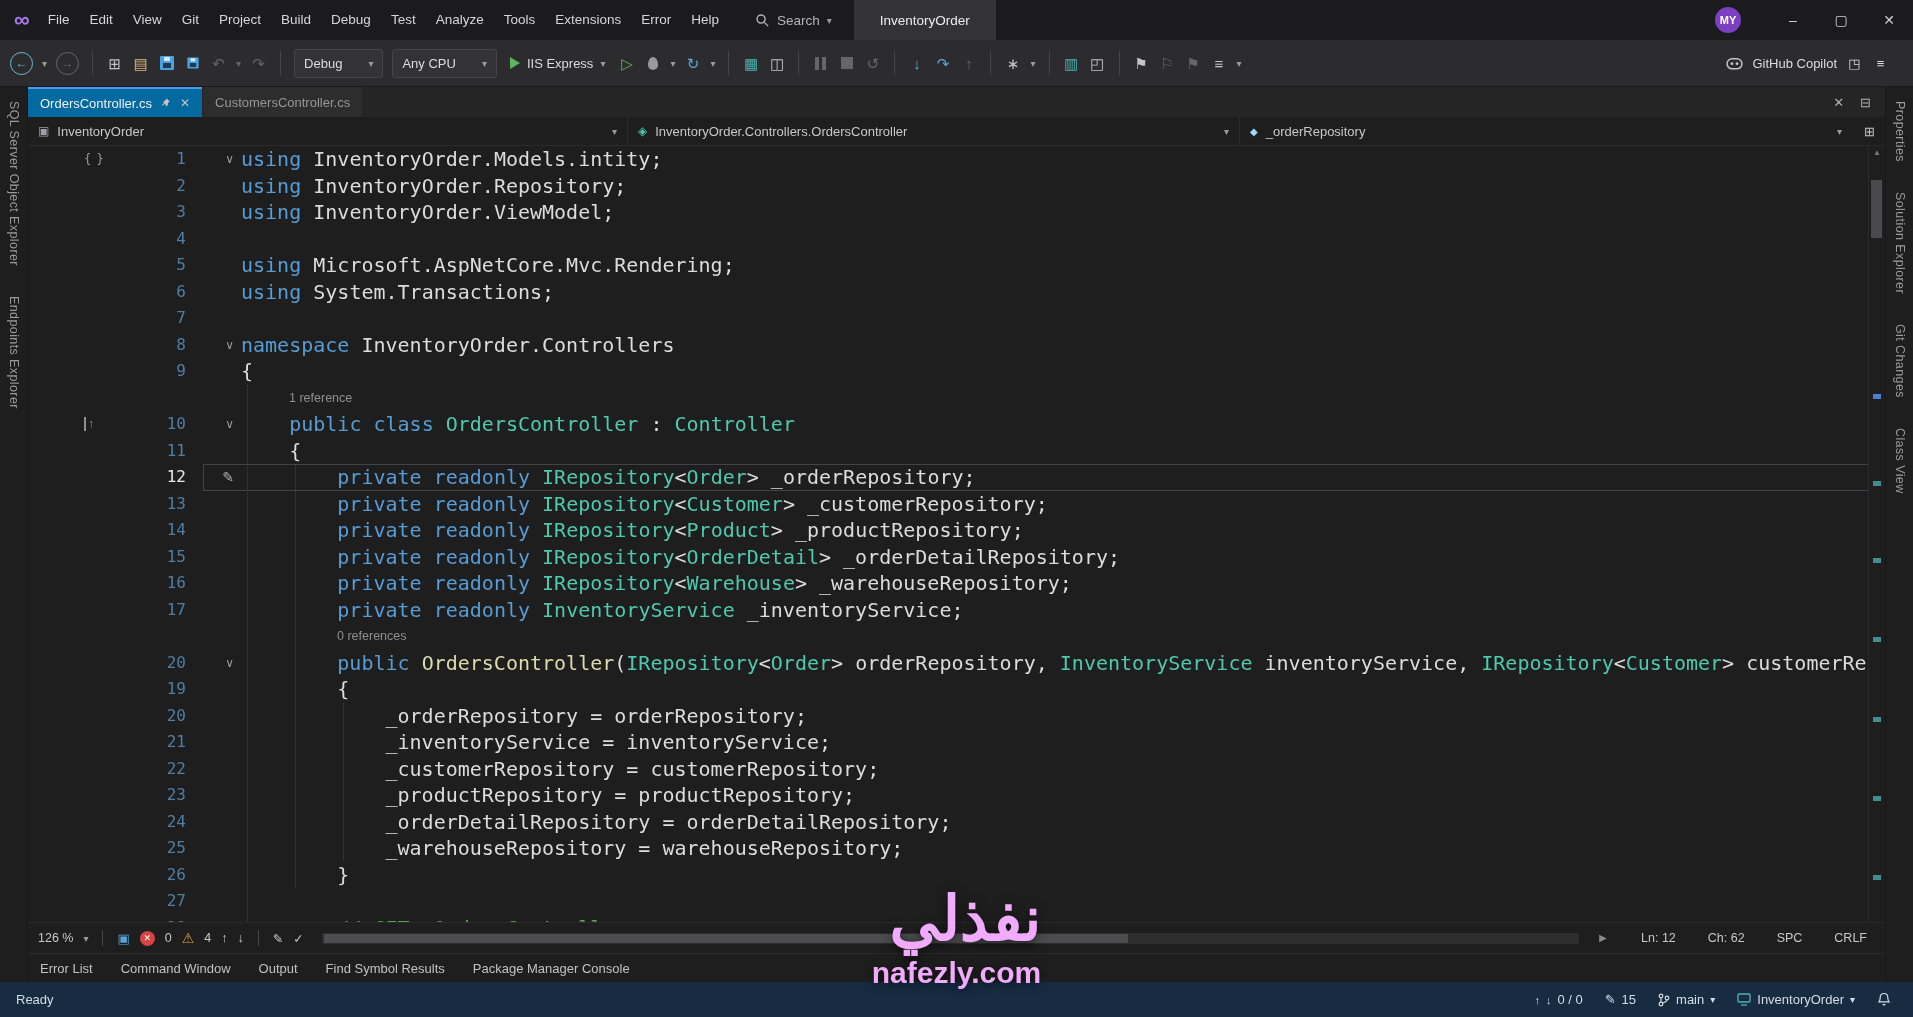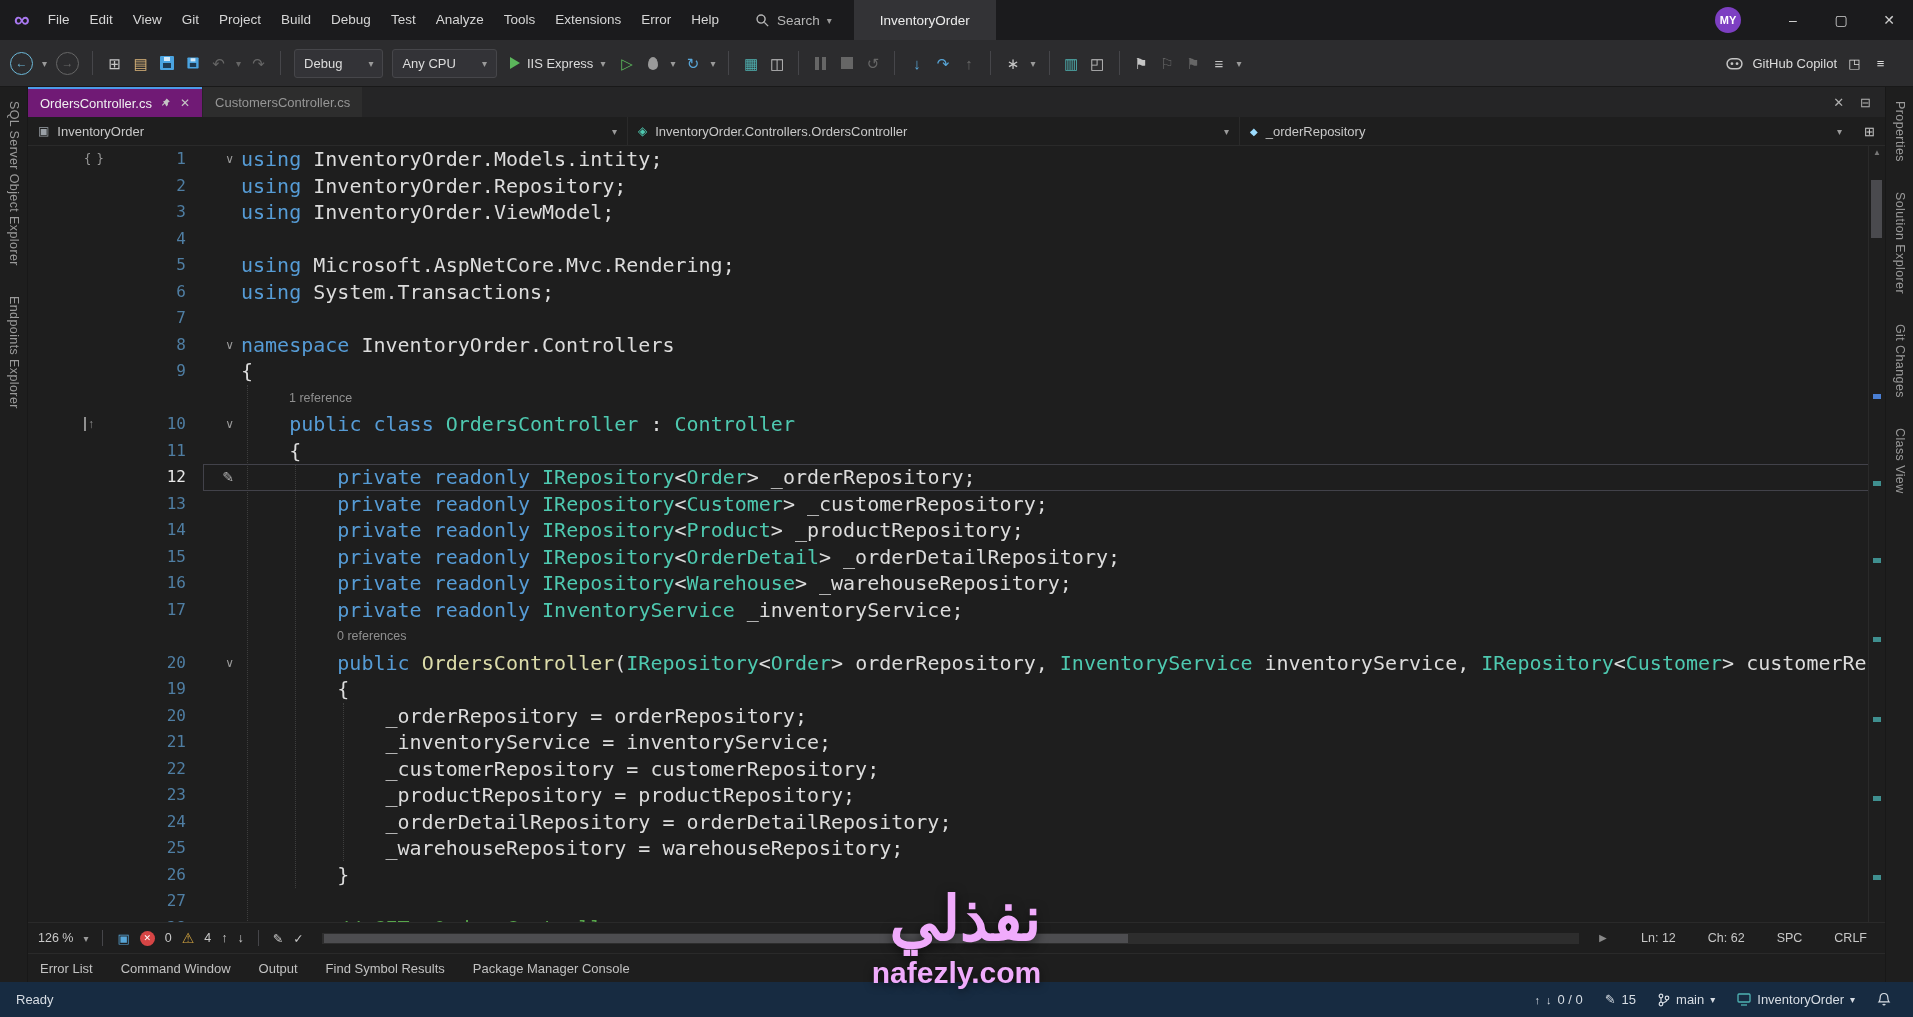--- a/index.html
+++ b/index.html
@@ -46,21 +46,21 @@
   .rail{width:27px;background:#1e1e1e;display:flex;flex-direction:column;align-items:center;gap:30px;
     padding-top:14px;font-size:12.5px;color:#9a9a9a;flex:0 0 auto;}
   .rail-tab{writing-mode:vertical-rl;letter-spacing:.4px;white-space:nowrap;}
   .left-rail{border-right:1px solid #181818;}
   .right-rail{border-left:1px solid #181818;}
   .main{flex:1;display:flex;flex-direction:column;min-width:0;}
 
   
   .tabstrip{height:30px;background:#252526;display:flex;align-items:stretch;flex:0 0 auto;}
   .tab{display:flex;align-items:center;gap:8px;padding:0 12px;font-size:13px;}
-  .tab.active{background:#701a75;border-top:2px solid #4d9ae8;color:#f0f0f0;}
+  .tab.active{background:#0369a1;border-top:2px solid #4d9ae8;color:#f0f0f0;}
   .tab.inactive{background:#2d2d2d;color:#969696;margin-left:1px;}
   .tab-close{font-size:12px;color:#c5c5c5;}
   .tabstrip-right{margin-left:auto;display:flex;align-items:center;gap:16px;padding-right:14px;color:#b0b0b0;font-size:13px;}
 
   
   .breadcrumb{height:28px;background:#1e1e1e;border-bottom:1px solid #2a2a2a;display:flex;align-items:center;
     font-size:13px;color:#c8c8c8;flex:0 0 auto;}
   .bc{display:flex;align-items:center;gap:8px;padding:0 10px;height:100%;border-right:1px solid #2a2a2a;box-sizing:border-box;}
   .bc .caret{margin-left:auto;}
   .bc1{width:600px;} .bc2{width:612px;} .bc3{flex:1;border-right:none;}

